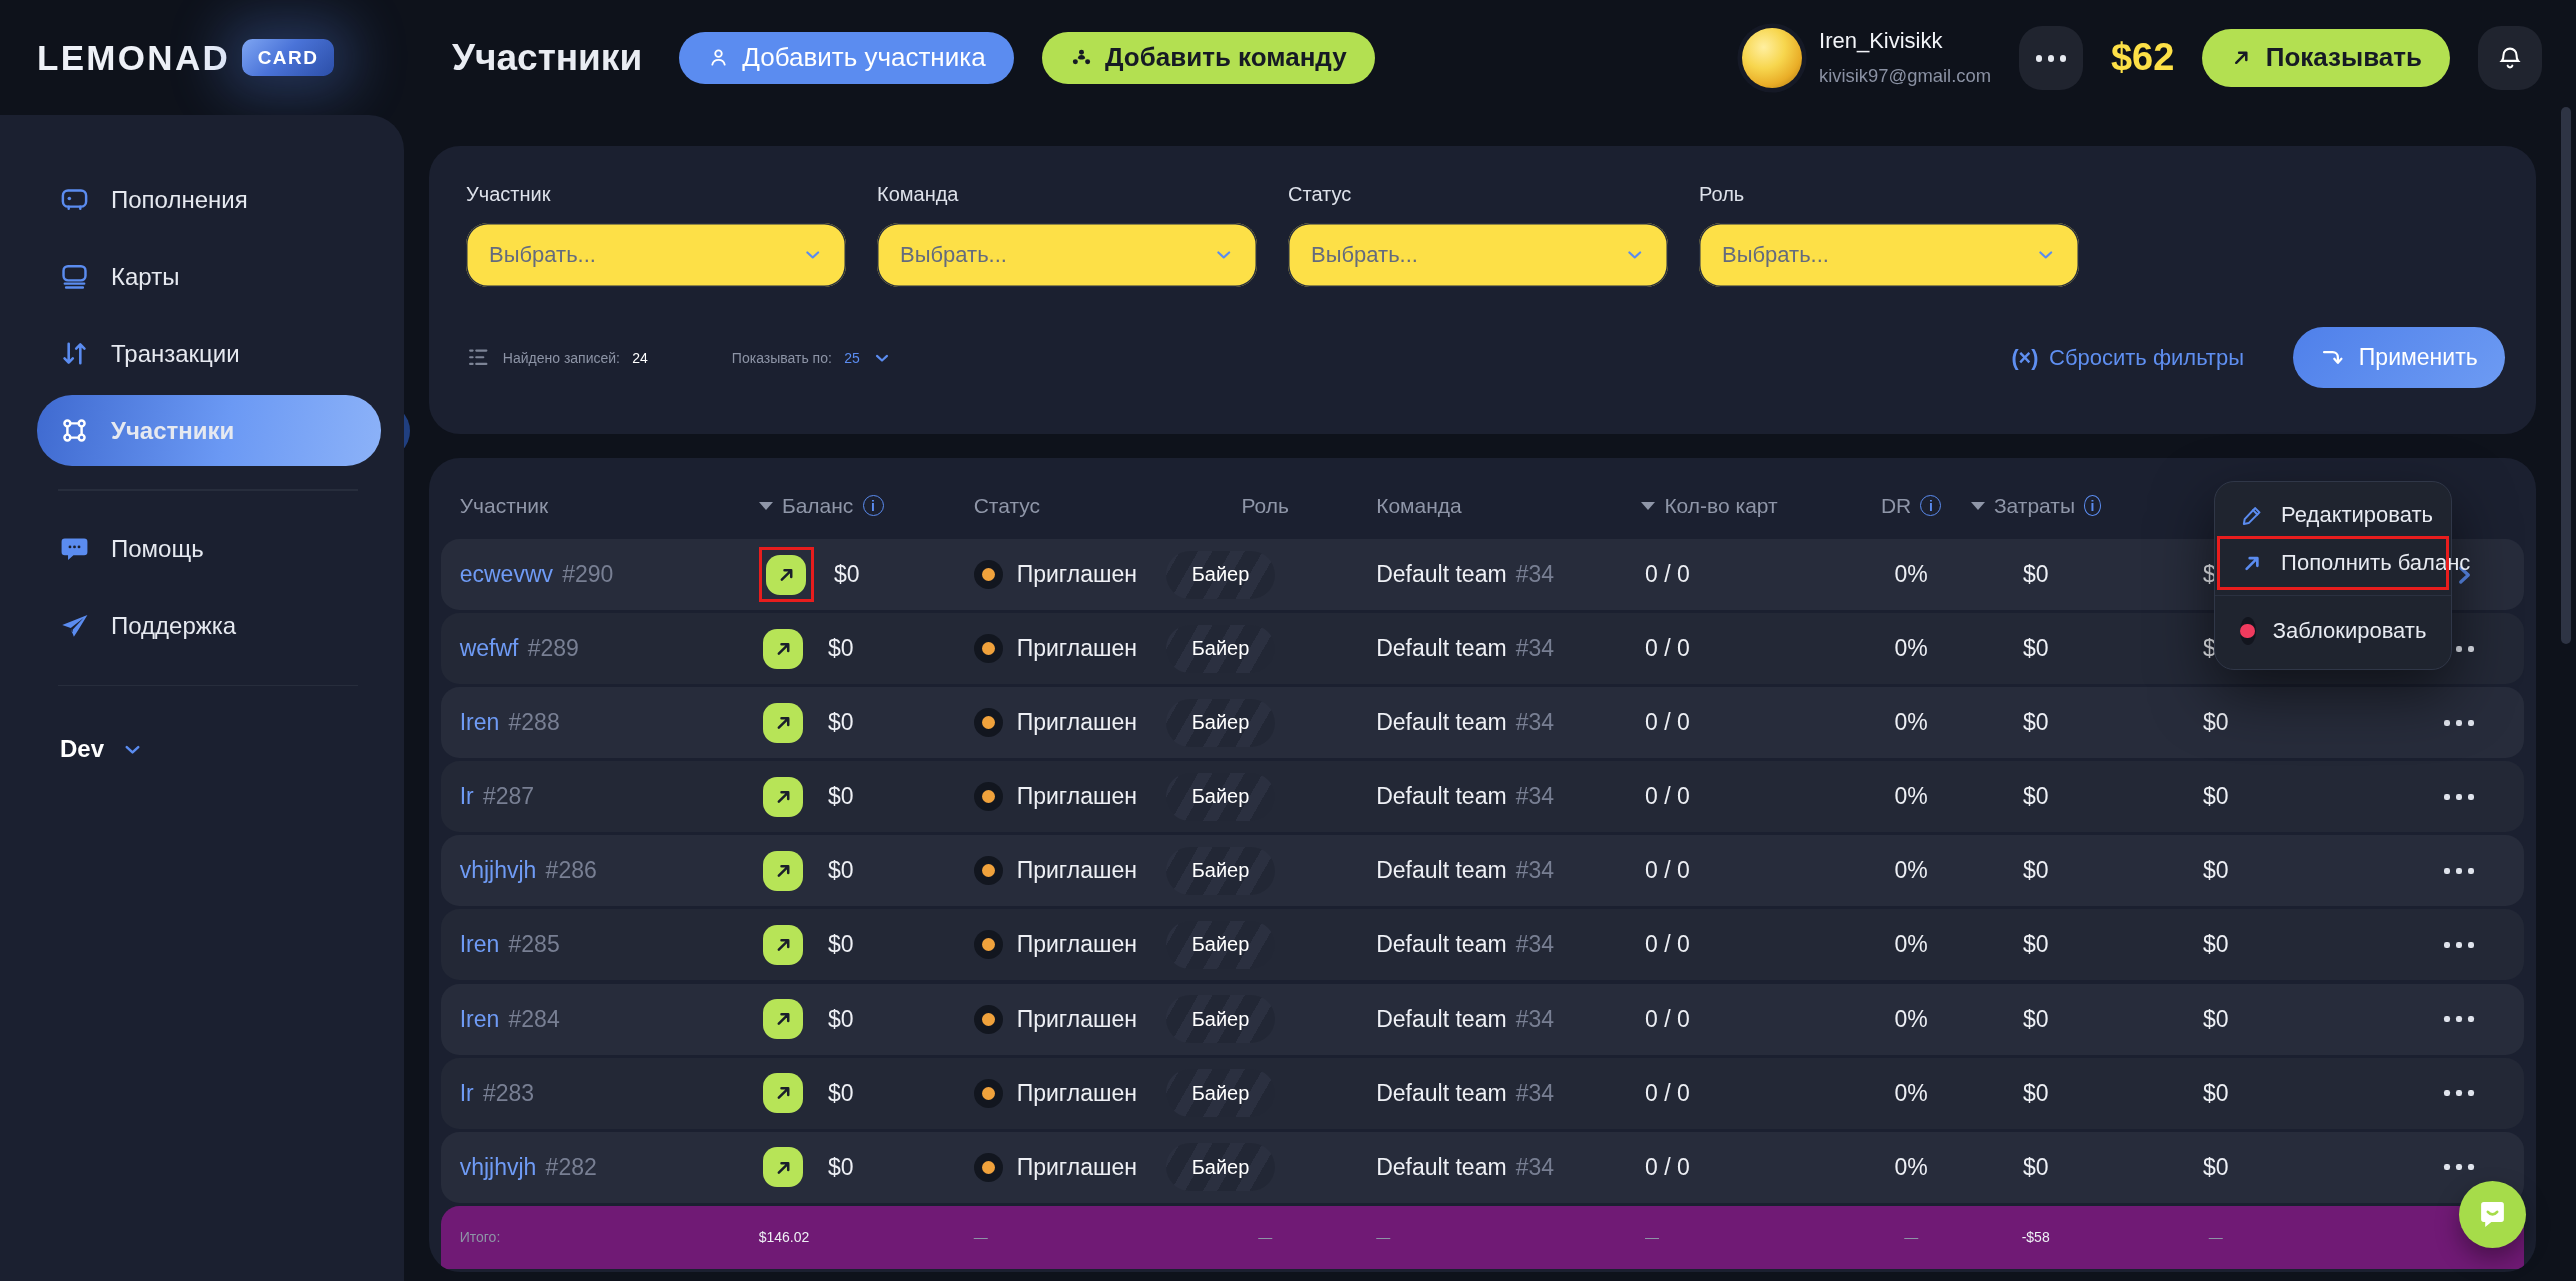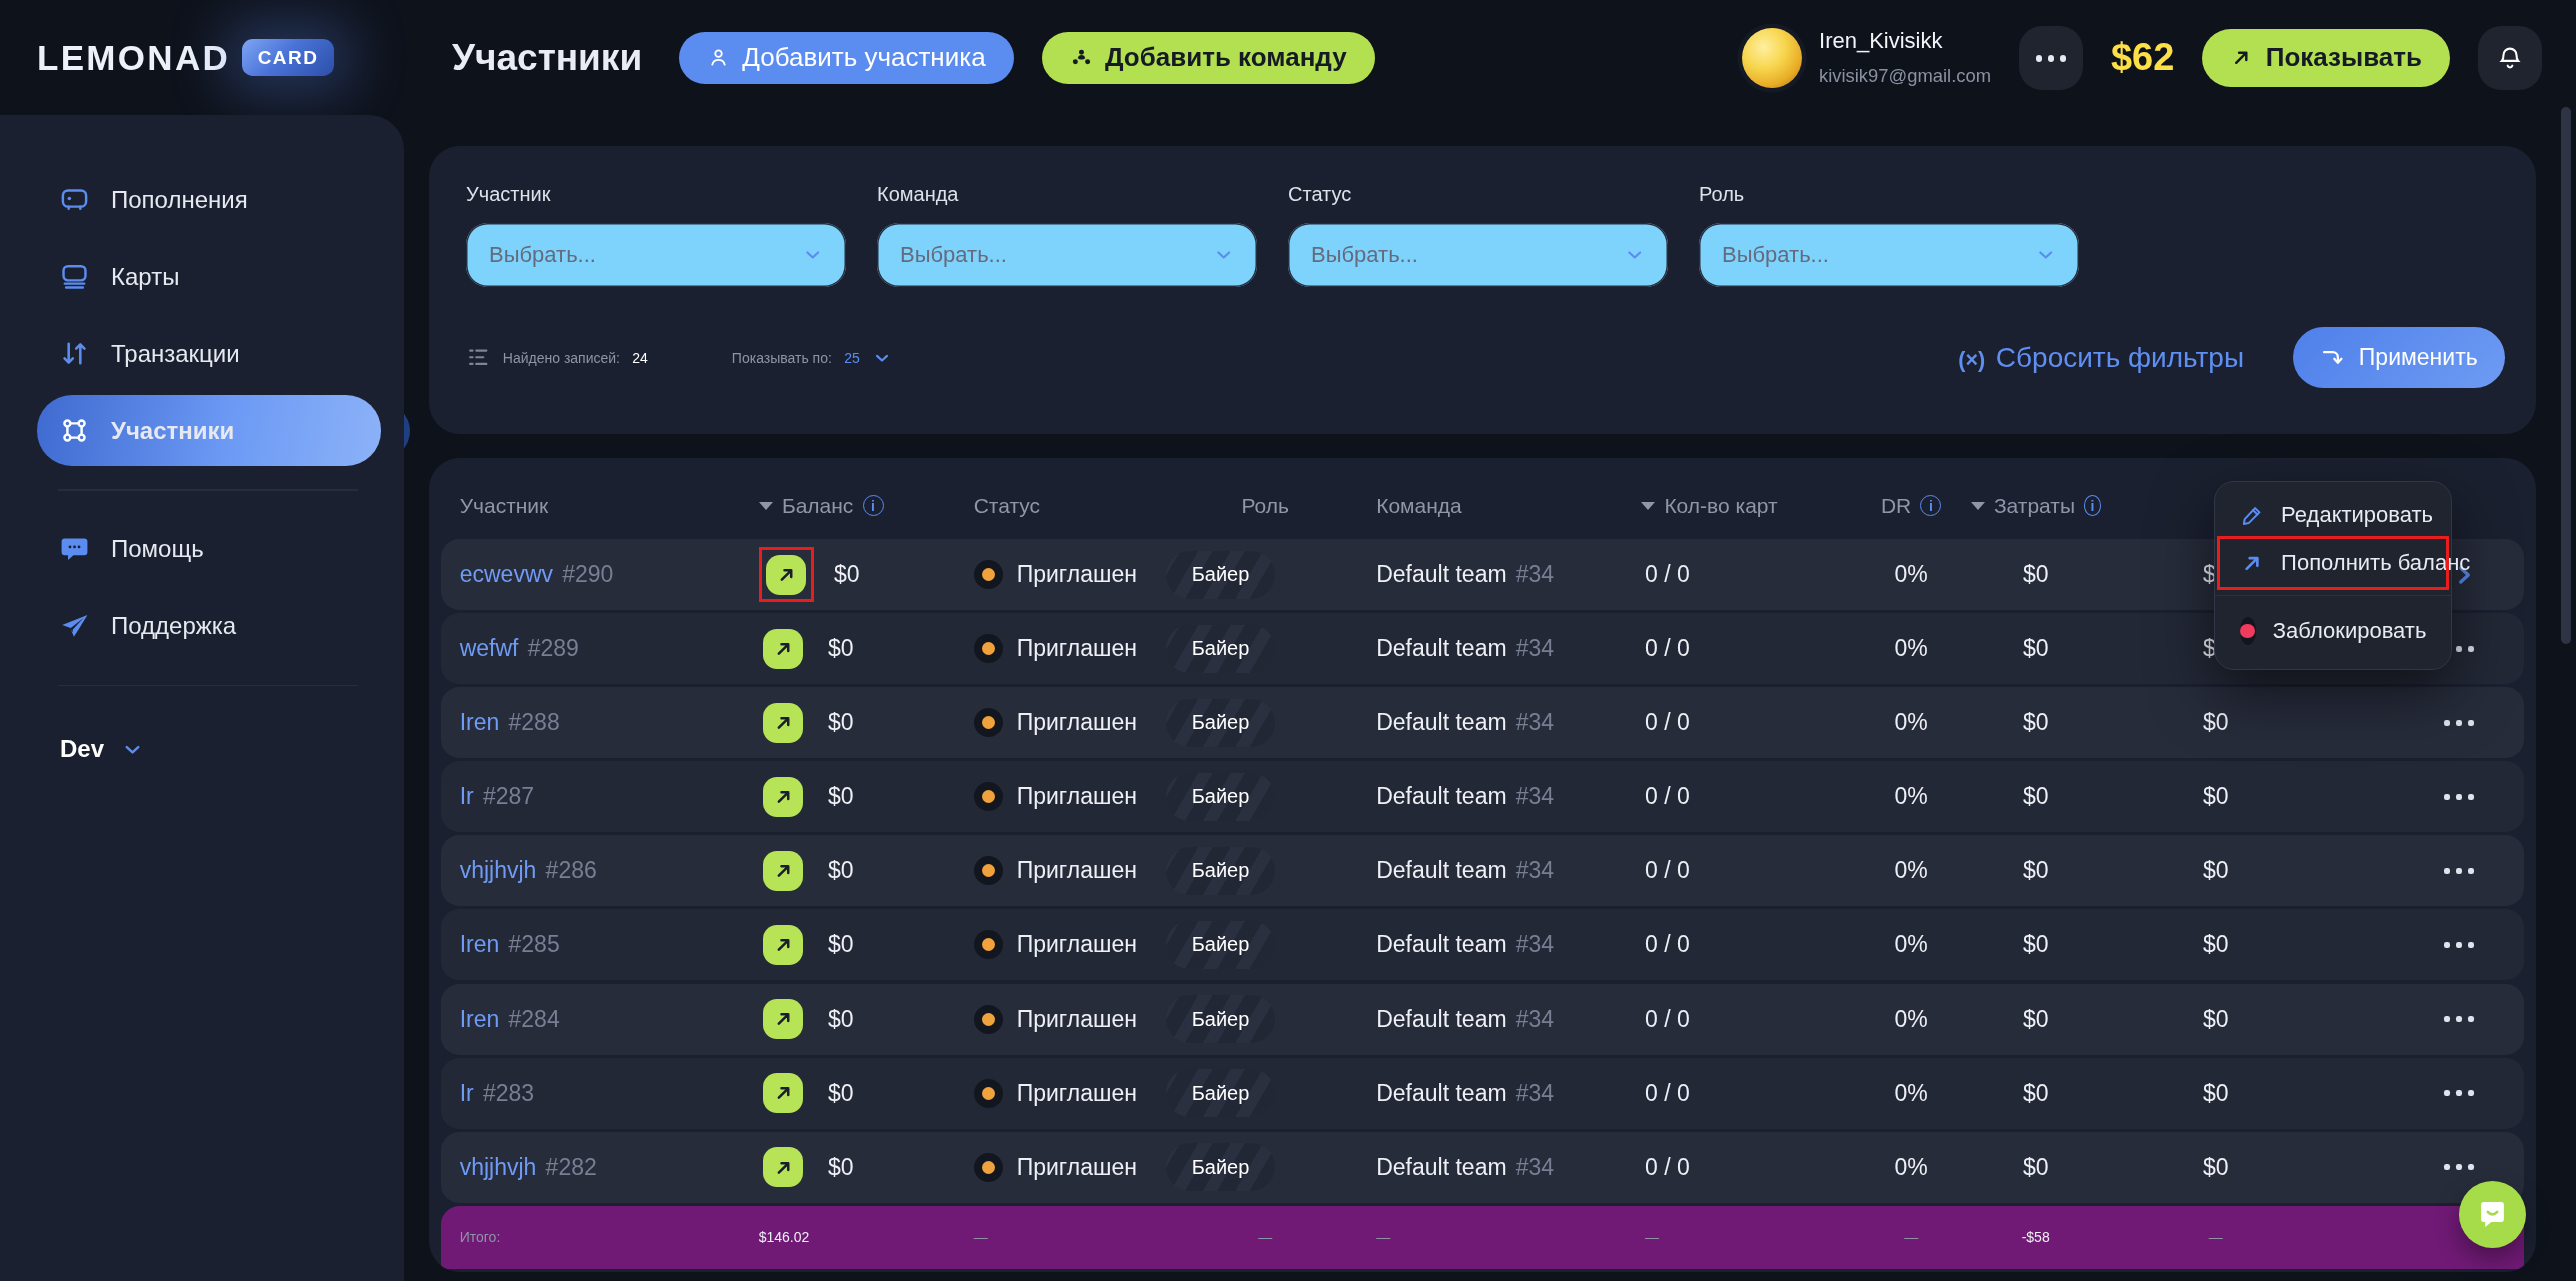--- a/index.html
+++ b/index.html
@@ -55,27 +55,27 @@
 
   
   .card { position:absolute; left:429px; width:2107px; background:#1b2030; border-radius:31px; }
   .filter-card { top:146px; height:288px; padding:37px 31px 0 37px; }
   .table-card  { top:458px; height:814px; padding:0 12.3px; overflow:hidden; }
 
   
   .f-row { display:flex; gap:31px; }
   .f-field { width:380px; }
   .f-label { font-size:20px; color:#dde1ea; margin-bottom:17px; }
-  .f-select { height:64px; border-radius:21.5px; background:#7dd3fc; box-shadow:inset 0 0 0 1.5px #262d3d; display:flex; align-items:center; justify-content:space-between; padding:0 23px; cursor:pointer; }
+  .f-select { height:64px; border-radius:21.5px; background:#fde047; box-shadow:inset 0 0 0 1.5px #262d3d; display:flex; align-items:center; justify-content:space-between; padding:0 23px; cursor:pointer; }
   .f-ph { font-size:22px; color:#646b7e; }
   .meta-row { margin-top:40px; display:flex; align-items:center; }
   .meta-grp { display:flex; align-items:center; gap:12.3px; font-size:14px; color:#8d94a6; }
   .meta-val-w { color:#fff; }
   .meta-val-b { color:#5b8cf0; }
-  .reset-link { margin-left:auto; display:flex; align-items:center; gap:10.7px; color:#5f8ff1; font-size:28px; cursor:pointer; }
+  .reset-link { margin-left:auto; display:flex; align-items:center; gap:10.7px; color:#5f8ff1; font-size:22px; cursor:pointer; }
   .reset-x::before { content:"(×)"; font-weight:bold; font-size:21.5px; }
   .apply-btn { margin-left:49px; width:212px; height:61px; border-radius:31px; background:linear-gradient(135deg,#4f80ea,#6d9bf3); color:#fff; font-size:23px; display:flex; align-items:center; justify-content:center; gap:14px; cursor:pointer; }
 
   
   .grid { display:grid; grid-template-columns:299px 215px 192px 199px 265px 222px 119px 130px 230px 1fr; align-items:center; }
   .thead { height:67px; margin-top:14px; padding:0 18.4px; font-size:21px; color:#8f96a8; }
   .hcell { display:flex; align-items:center; gap:9.2px; white-space:nowrap; }
   .hc-center { justify-content:center; }
   .hc-pad { padding-left:11.5px; }
   .sort-car { width:0; height:0; border-left:7px solid transparent; border-right:7px solid transparent; border-top:8.4px solid #8f96a8; }

